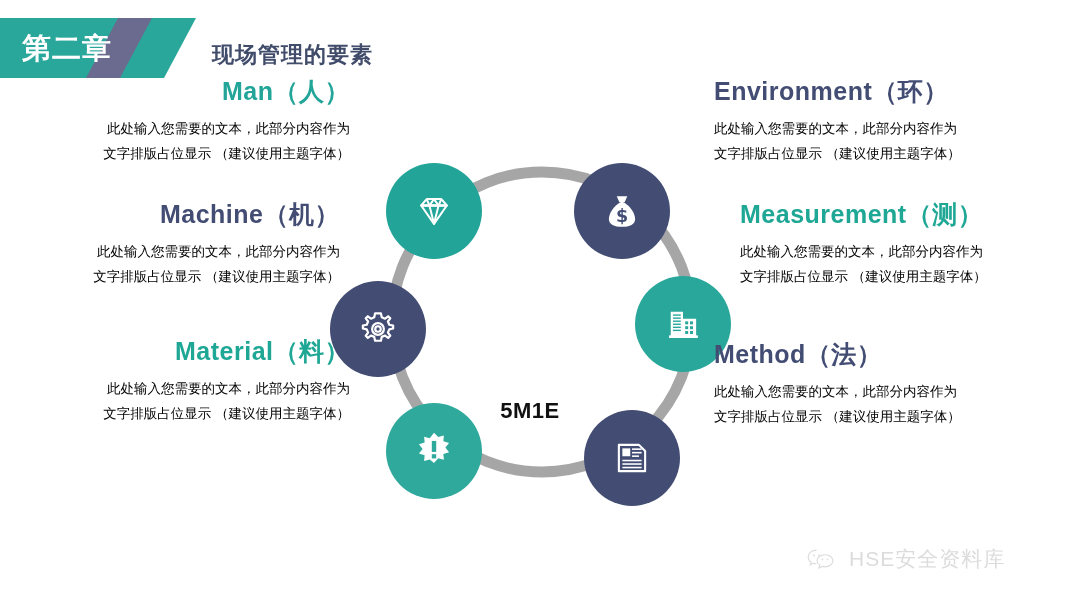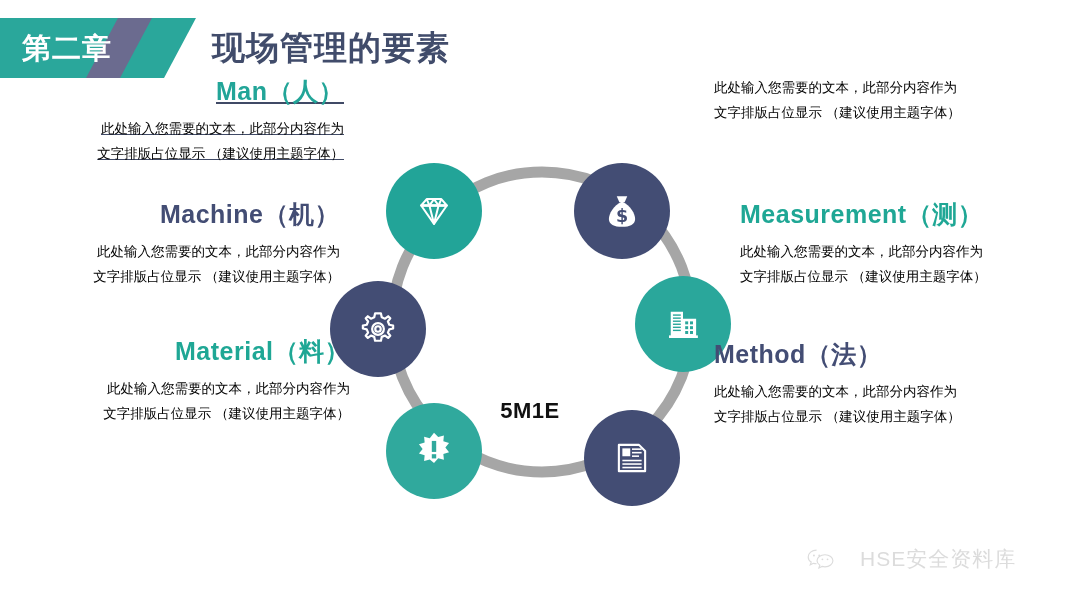--- a/index.html
+++ b/index.html
@@ -38,22 +38,22 @@
     line-height: 40px;
     color: #ffffff;
     font-size: 29px;
     font-weight: bold;
     letter-spacing: 1px;
     white-space: nowrap;
   }
   .page-title {
     position: absolute;
     left: 212px;
-    top: 26px;
-    font-size: 33px;
+    top: 40px;
+    font-size: 22px;
     font-weight: bold;
     color: #414c6b;
     letter-spacing: 1px;
     white-space: nowrap;
   }
 
   
   .diagram {
     position: absolute;
     left: 0;
@@ -109,35 +109,35 @@
     color: #000000;
     line-height: 25px;
     white-space: nowrap;
     font-family: "Liberation Sans", "DejaVu Sans", sans-serif;
   }
   .block.right { text-align: left; }
   .block.left  { text-align: right; }
   .block.left .heading { text-align: right; }
   .block.left .body-line { text-align: right; }
 
-  .blk-man       { left:  24px; top:  75px; width: 320px; text-decoration: underline; }
+  .blk-man       { left:  30px; top:  75px; width: 320px; }
   .blk-machine   { left:  20px; top: 198px; width: 320px; }
   .blk-material  { left:  30px; top: 335px; width: 320px; }
   .blk-env       { left: 714px; top:  75px; width: 340px; }
   .blk-measure   { left: 740px; top: 198px; width: 320px; }
   .blk-method    { left: 714px; top: 338px; width: 340px; }
 
   
   .watermark {
     position: absolute;
     left: 806px;
     top: 545px;
     display: flex;
     align-items: center;
-    gap: 24px;
+    gap: 13px;
     color: #dcdcdc;
     font-size: 21px;
     letter-spacing: 1px;
     white-space: nowrap;
   }
   .watermark svg { display: block; }
 </style>
 </head>
 <body>
 
@@ -266,20 +266,21 @@
   <div class="body-line">文字排版占位显示 （建议使用主题字体）</div>
 </div>
 
 <div class="block left blk-material">
   <div class="heading" style="color:#1fa795">Material（料）</div>
   <div class="body-line">此处输入您需要的文本，此部分内容作为</div>
   <div class="body-line">文字排版占位显示 （建议使用主题字体）</div>
 </div>
 
 <div class="block right blk-env">
+  <div class="heading" style="color:#434d74">Environment（环）</div>
   <div class="body-line">此处输入您需要的文本，此部分内容作为</div>
   <div class="body-line">文字排版占位显示 （建议使用主题字体）</div>
 </div>
 
 <div class="block right blk-measure">
   <div class="heading" style="color:#1fa795">Measurement（测）</div>
   <div class="body-line">此处输入您需要的文本，此部分内容作为</div>
   <div class="body-line">文字排版占位显示 （建议使用主题字体）</div>
 </div>
 

